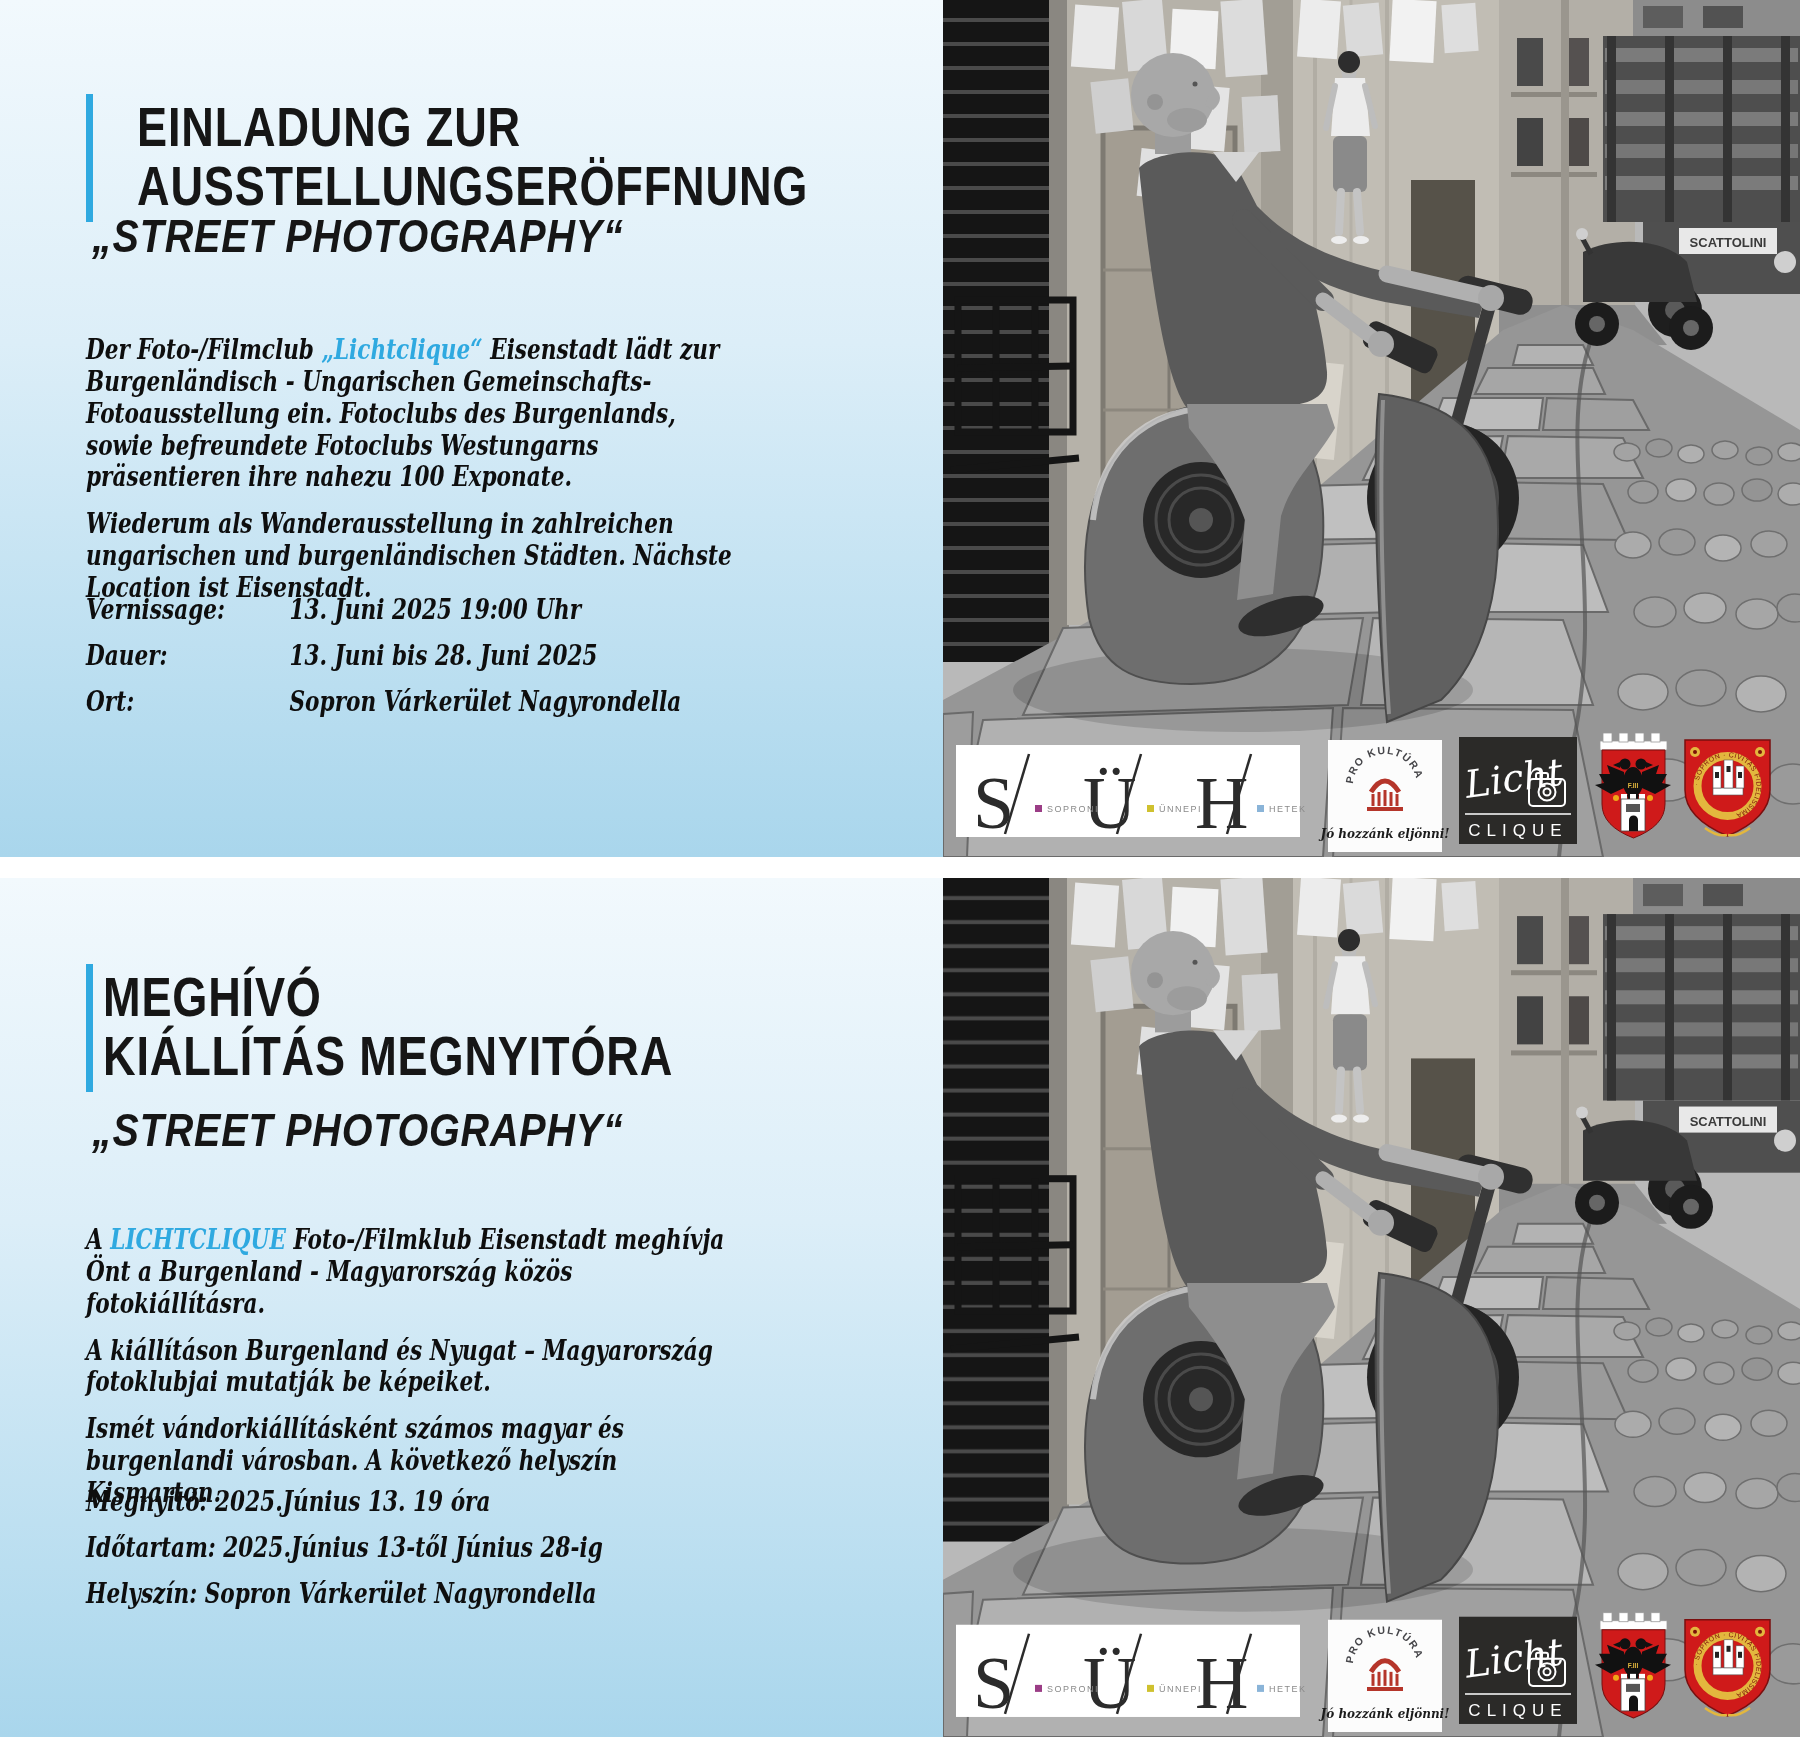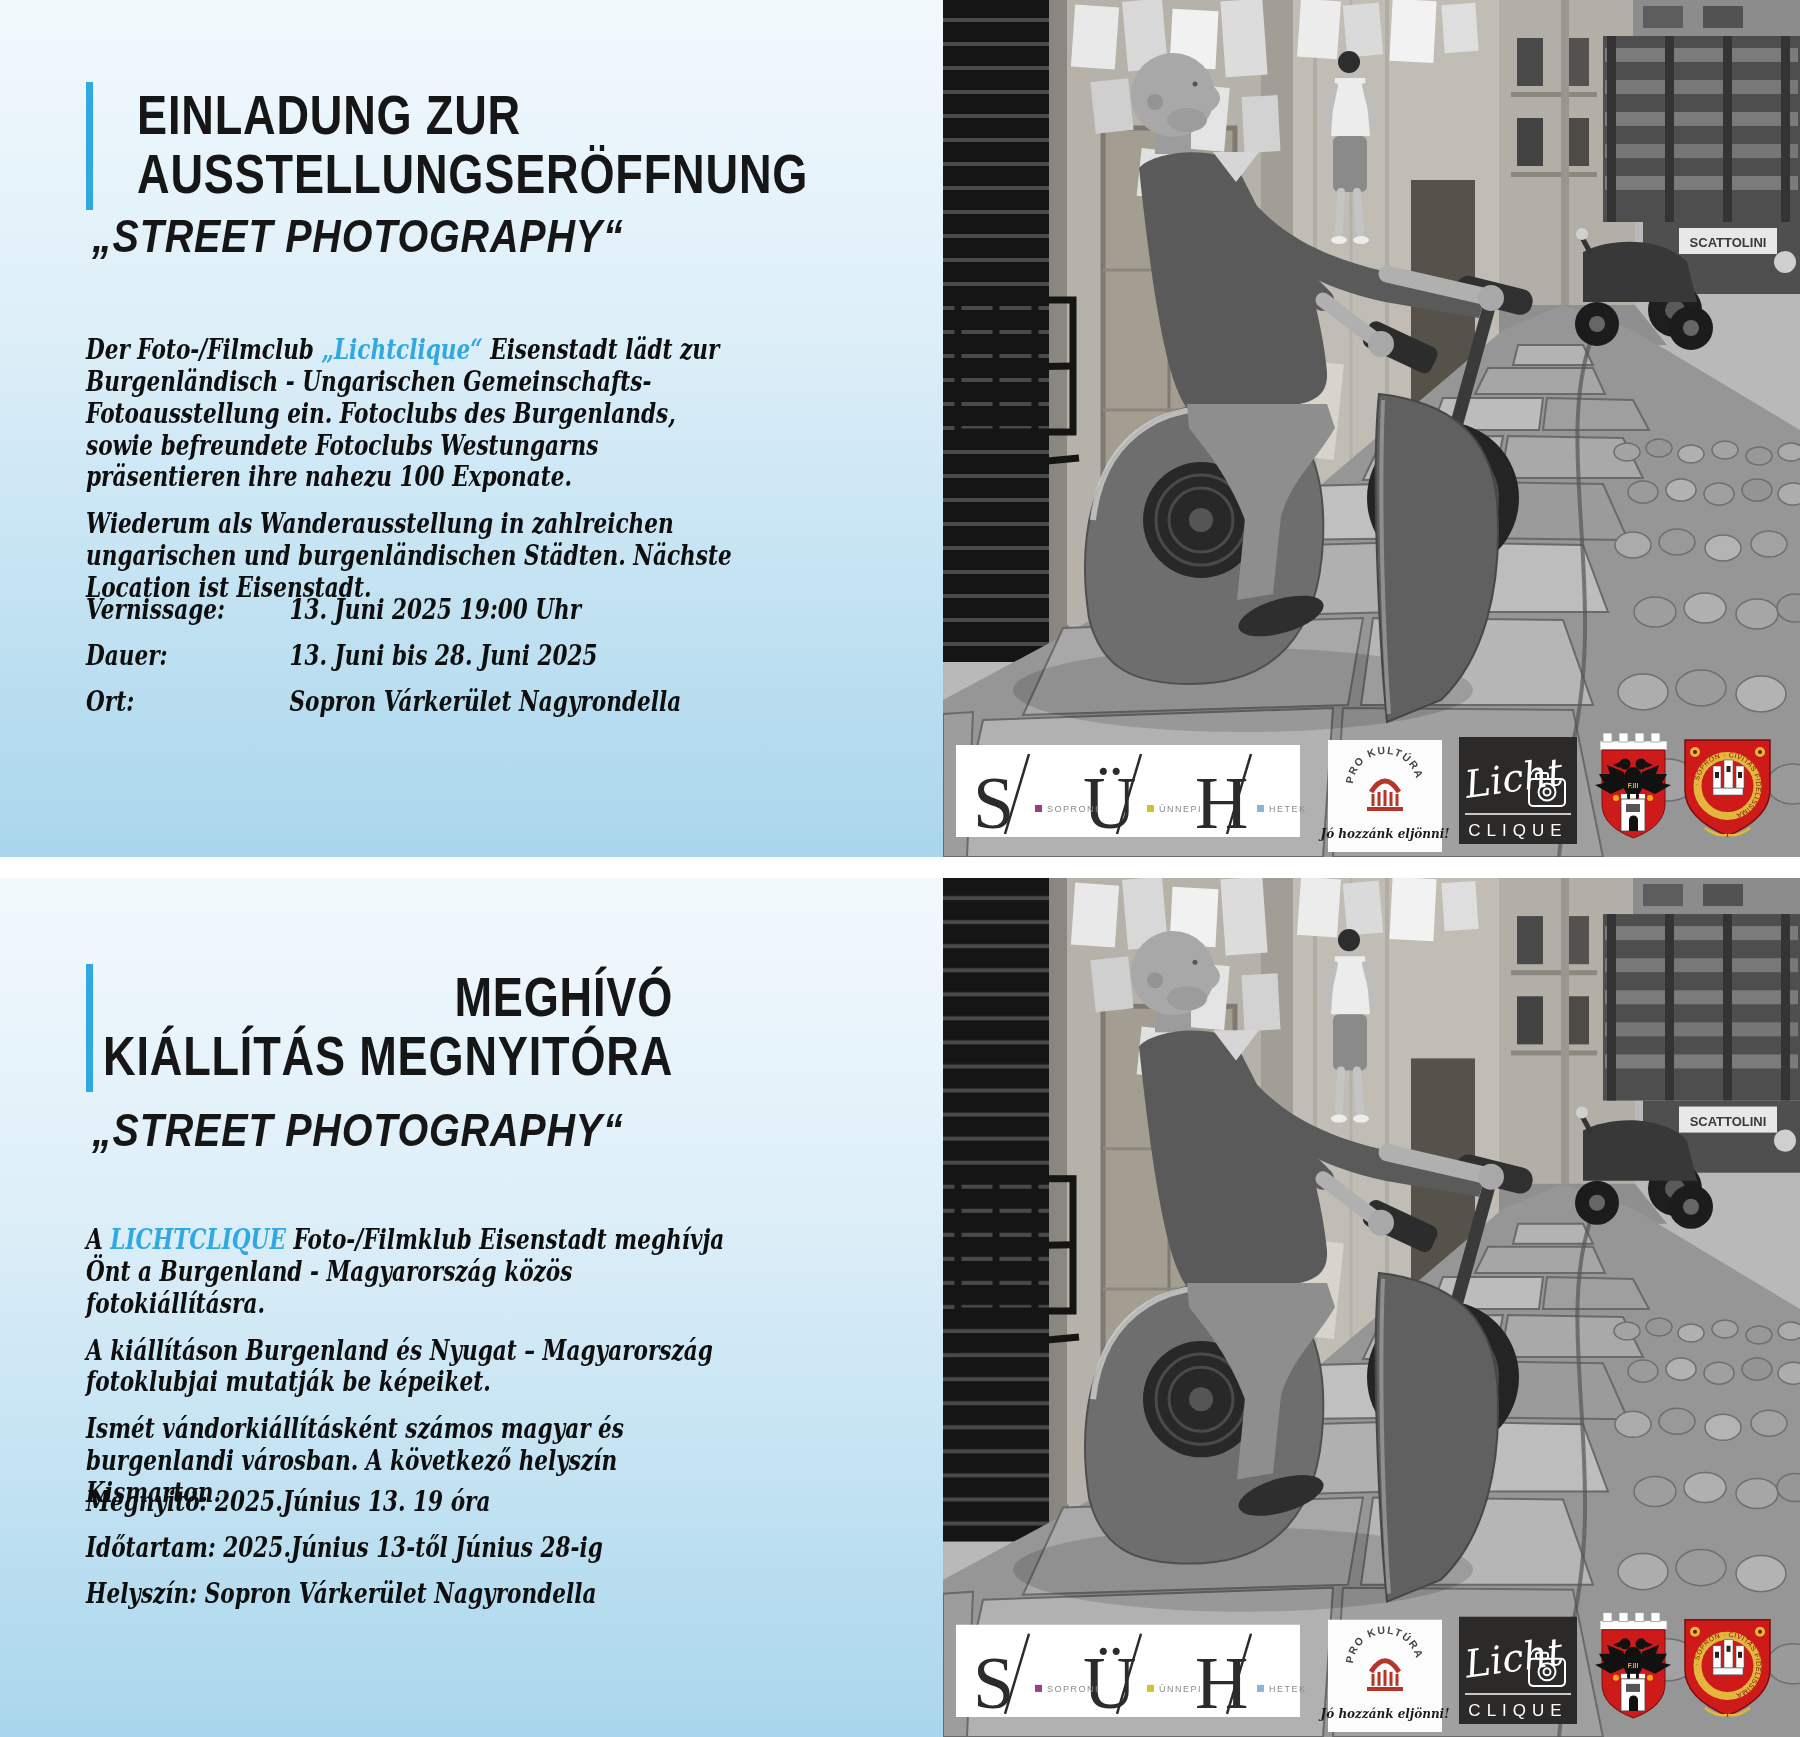--- a/index.html
+++ b/index.html
@@ -12,22 +12,22 @@
   .flyer{position:relative;width:1800px;height:1737px;background:#fff;}
   .panel{position:absolute;left:0;width:1800px;}
   #panel-de{top:0;height:857px;}
   #panel-hu{top:878px;height:859px;}
   .panel-left{position:absolute;top:0;left:0;bottom:0;width:943px;
     background:linear-gradient(180deg,var(--grad-top) 0%,#dceef8 40%,var(--grad-bottom) 100%);}
   .photo-wrap{position:absolute;top:0;left:943px;width:857px;height:100%;}
   .photo-wrap svg.scene{width:100%;height:100%;display:block;}
 
   .title-block{position:absolute;left:86px;border-left:7px solid var(--accent);padding:4px 0 6px 10px;}
-  #panel-de .title-block{top:82px;padding-left:44px;}
-  #panel-hu .title-block{top:86px;text-align:right;}
+  #panel-de .title-block{top:94px;padding-left:44px;}
+  #panel-hu .title-block{top:86px;}
   .title{font-weight:bold;font-size:55px;line-height:1.07;letter-spacing:1px;color:var(--title-ink);
     transform:scaleX(0.82);transform-origin:0 0;white-space:nowrap;}
   .subtitle{position:absolute;left:92px;font-weight:bold;font-style:italic;font-size:47px;letter-spacing:1px;
     color:var(--title-ink);transform:scaleX(0.84);transform-origin:0 0;white-space:nowrap;}
   #panel-de .subtitle{top:208px;}
   #panel-hu .subtitle{top:224px;}
 
   .body-block{position:absolute;left:86px;width:810px;transform:scaleX(0.8);transform-origin:0 0;
     font-family:"DejaVu Serif",serif;font-weight:bold;font-style:italic;
     font-size:27px;line-height:1.18;color:var(--body-ink);}

